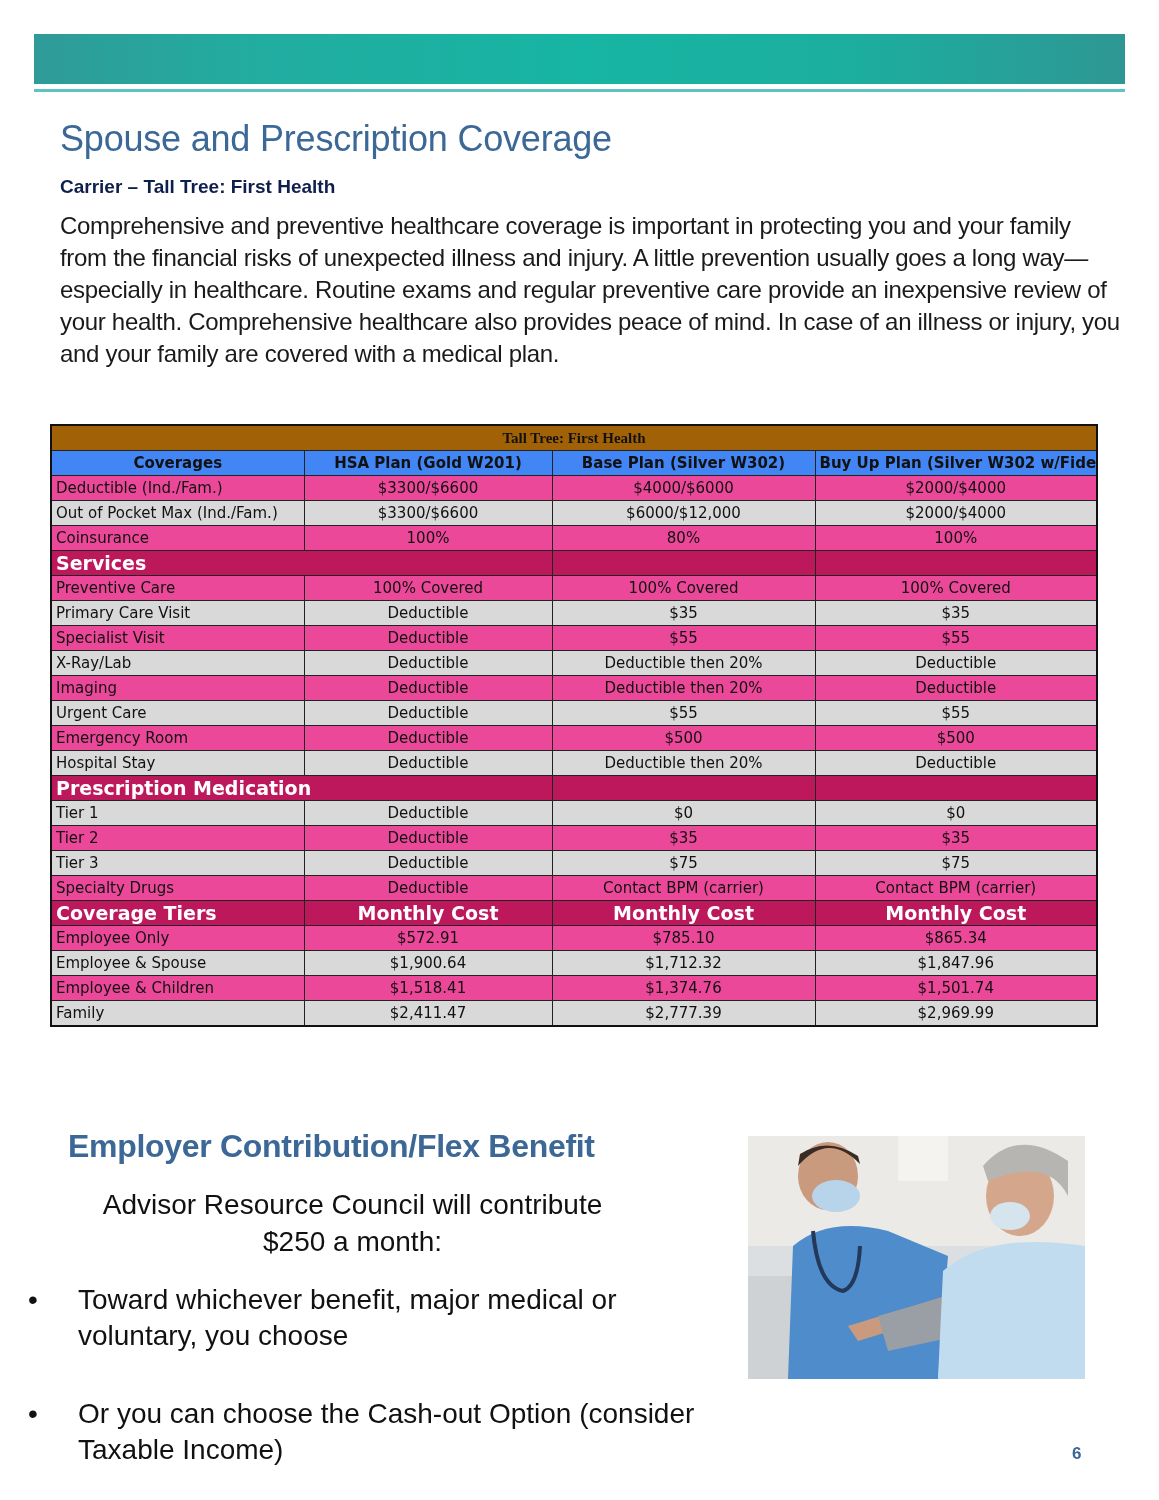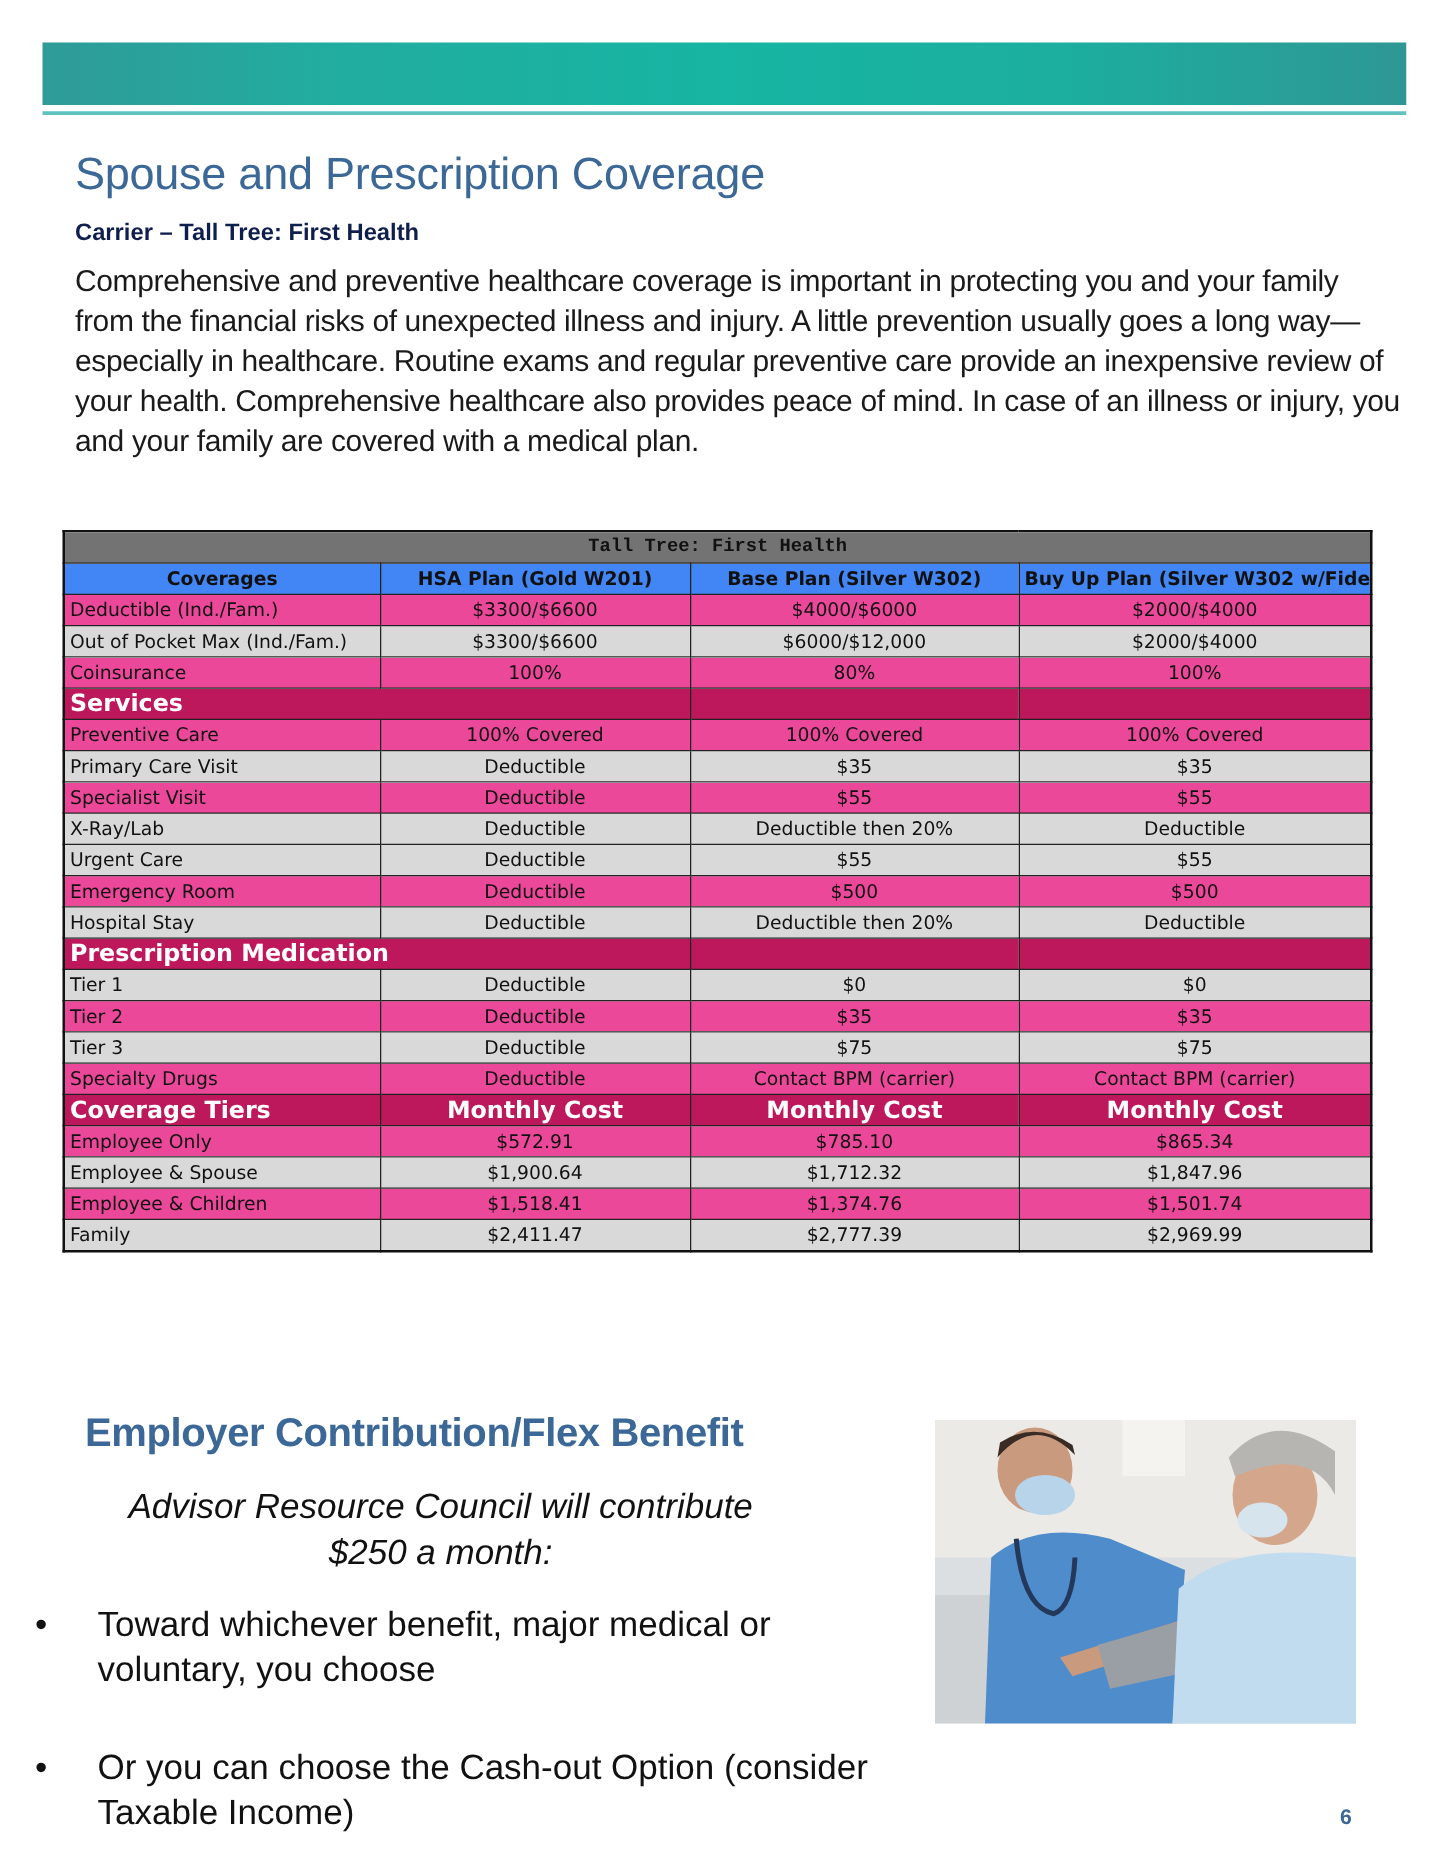--- a/index.html
+++ b/index.html
@@ -8,32 +8,32 @@
     background: linear-gradient(90deg, #2f9b98 0%, #22aca0 20%, #17b5a3 50%, #1cae9f 75%, #2e9794 100%); }
   .banner-line { position:absolute; left:34px; top:89px; width:1091px; height:3px; background:#5fc4bf; }
   .title { position:absolute; left:60px; top:118px; font-size:36px; color:#3b6896; font-weight:normal; margin:0; letter-spacing:-0.2px; }
   .carrier { position:absolute; left:60px; top:176px; font-size:19px; font-weight:bold; color:#0f1f4d; }
   .intro { position:absolute; left:60px; top:210px; width:1060px; font-size:24px; line-height:32px; color:#1a1a1a; letter-spacing:-0.3px; }
 
   table.plan { position:absolute; left:50px; top:424px; width:1046px; border-collapse:collapse;
     font-family:"DejaVu Sans", sans-serif; table-layout:fixed; border:2px solid #111; }
   table.plan td, table.plan th { border:1.5px solid #222; padding:0 4px; font-size:15px; color:#111; height:24px; line-height:24px; overflow:hidden; white-space:nowrap; }
   table.plan col.c0 { width:253px; } table.plan col.c1 { width:248px; } table.plan col.c2 { width:263px; } table.plan col.c3 { width:282px; }
-  .t-title th { background:#737373; color:#fff; font-family:Liberation Mono, monospace; font-size:21px; font-weight:bold; height:29px; line-height:29px; text-align:center; }
+  .t-title th { background:#a16207; color:#fff; font-family:Liberation Serif, serif; font-size:21px; font-weight:bold; height:29px; line-height:29px; text-align:center; }
   .t-head th { background:#4285f4; color:#fff; font-weight:bold; font-size:19px; height:62px; vertical-align:bottom; line-height:30px; text-align:center; white-space:normal; }
   .t-head th.left { text-align:center;margin-top:23px; }
   .sec td { background:#be185d; color:#fff !important; font-weight:bold; font-size:19px !important; height:28px; line-height:28px; }
   .sec td.center { text-align:center; }
   tr.white td { background:#ec4899; }
   tr.grey td { background:#d9d9d9; }
   td.v { text-align:center; }
   td.lbl { text-align:left; }
 
   .emp-title { position:absolute; left:68px; top:1128px; font-size:32px; font-weight:bold; color:#3b6896; letter-spacing:-0.3px; }
-  .emp-text { position:absolute; left:60px; top:1186px; width:585px; text-align:center; font-size:28px; line-height:37px; color:#111;font-style:italic; }
+  .emp-text { position:absolute; left:60px; top:1186px; width:585px; text-align:center; font-size:28px; line-height:37px; color:#111; }
   .bullets { position:absolute; left:28px; top:1282px; width:680px; font-size:28px; line-height:36px; color:#111; margin:0; padding:0; list-style:none; }
   .bullets li { position:relative; padding-left:50px; margin-bottom:42px; }
   .bullets .dot { position:absolute; left:0; top:0; }
   .photo { position:absolute; left:748px; top:1136px; width:337px; height:243px; overflow:hidden; }
   .page-num { position:absolute; left:1072px; top:1444px; font-size:17px; font-weight:bold; color:#3b6896; }
 </style>
 </head>
 <body>
 
 <div class="banner"></div>
@@ -102,20 +102,26 @@
         <td class="v">$35</td>
       </tr>
       <tr class="white">
         <td class="lbl">Specialist Visit</td>
         <td class="v">Deductible</td>
         <td class="v">$55</td>
         <td class="v">$55</td>
       </tr>
       <tr class="grey">
         <td class="lbl">X-Ray/Lab</td>
+        <td class="v">Deductible</td>
+        <td class="v">Deductible then 20%</td>
+        <td class="v">Deductible</td>
+      </tr>
+      <tr class="white">
+        <td class="lbl">Imaging</td>
         <td class="v">Deductible</td>
         <td class="v">Deductible then 20%</td>
         <td class="v">Deductible</td>
       </tr>
       <tr class="grey">
         <td class="lbl">Urgent Care</td>
         <td class="v">Deductible</td>
         <td class="v">$55</td>
         <td class="v">$55</td>
       </tr>

